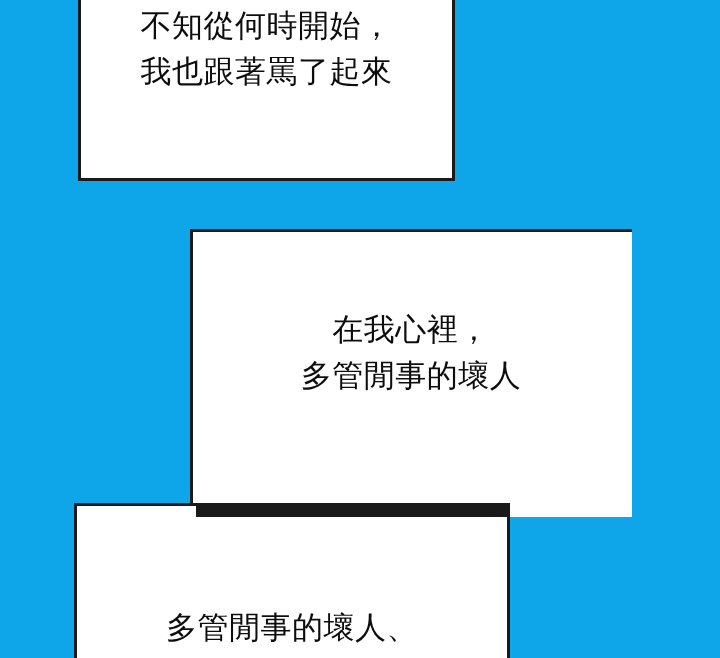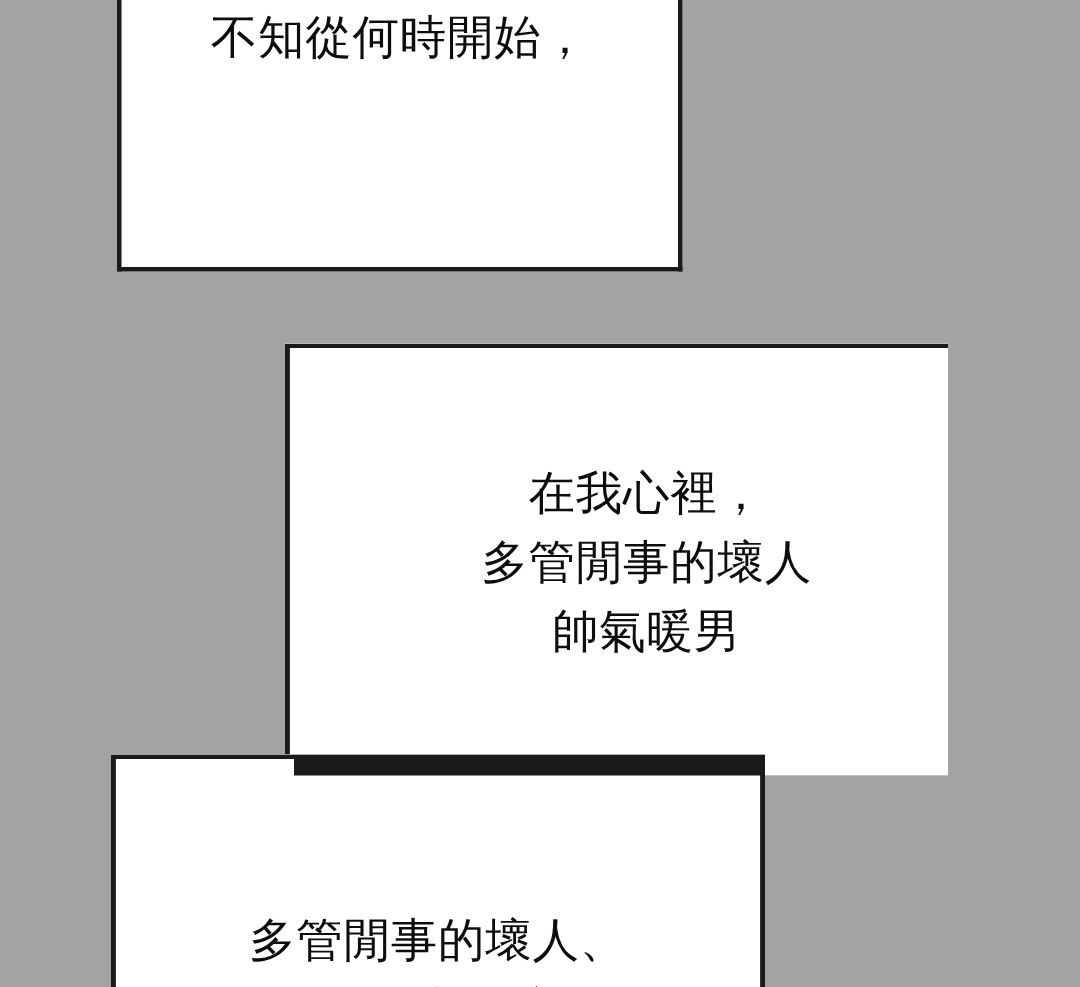--- a/index.html
+++ b/index.html
@@ -12,21 +12,21 @@
     height: 658px;
     background: #ffffff;
     font-family: "DejaVu Sans", "Liberation Sans", sans-serif;
     overflow: hidden;
   }
 
   #comic-page {
     position: relative;
     width: 720px;
     height: 658px;
-    background: #a3a3a3;
+    background: #0ea5e9;
     overflow: hidden;
   }
 
   
   .panel {
     position: absolute;
     background: #ffffff;
     box-sizing: border-box;
   }
 
@@ -127,52 +127,51 @@
 
   #caption-1 {
     left: 78px;
     top: 2px;
     width: 377px;
   }
   #caption-2 {
     left: 190px;
     top: 306px;
     width: 442px;
-    padding-left: 20px;
   }
   #caption-3 {
     left: 74px;
     top: 604px;
     width: 436px;
   }
 
   .caption .line {
     display: block;
   }
 </style>
 </head>
 <body>
 
 <div id="comic-page">
 
   <div class="panel" id="panel-1"></div>
 
   <div class="caption" id="caption-1">
     <span class="line">不知從何時開始，</span>
+    <span class="line">我也跟著罵了起來</span>
   </div>
 
   <div class="panel" id="panel-2">
     <div class="frame"></div>
     <div class="fill"></div>
   </div>
 
   <div class="caption" id="caption-2">
     <span class="line">在我心裡，</span>
     <span class="line">多管閒事的壞人</span>
-    <span class="line">帥氣暖男</span>
   </div>
 
   <div class="panel" id="panel-3">
     <div class="frame"></div>
     <div class="fill"></div>
   </div>
 
   <div class="caption" id="caption-3">
     <span class="line">多管閒事的壞人、</span>
     <span class="line">多管閒事的壞人</span>

